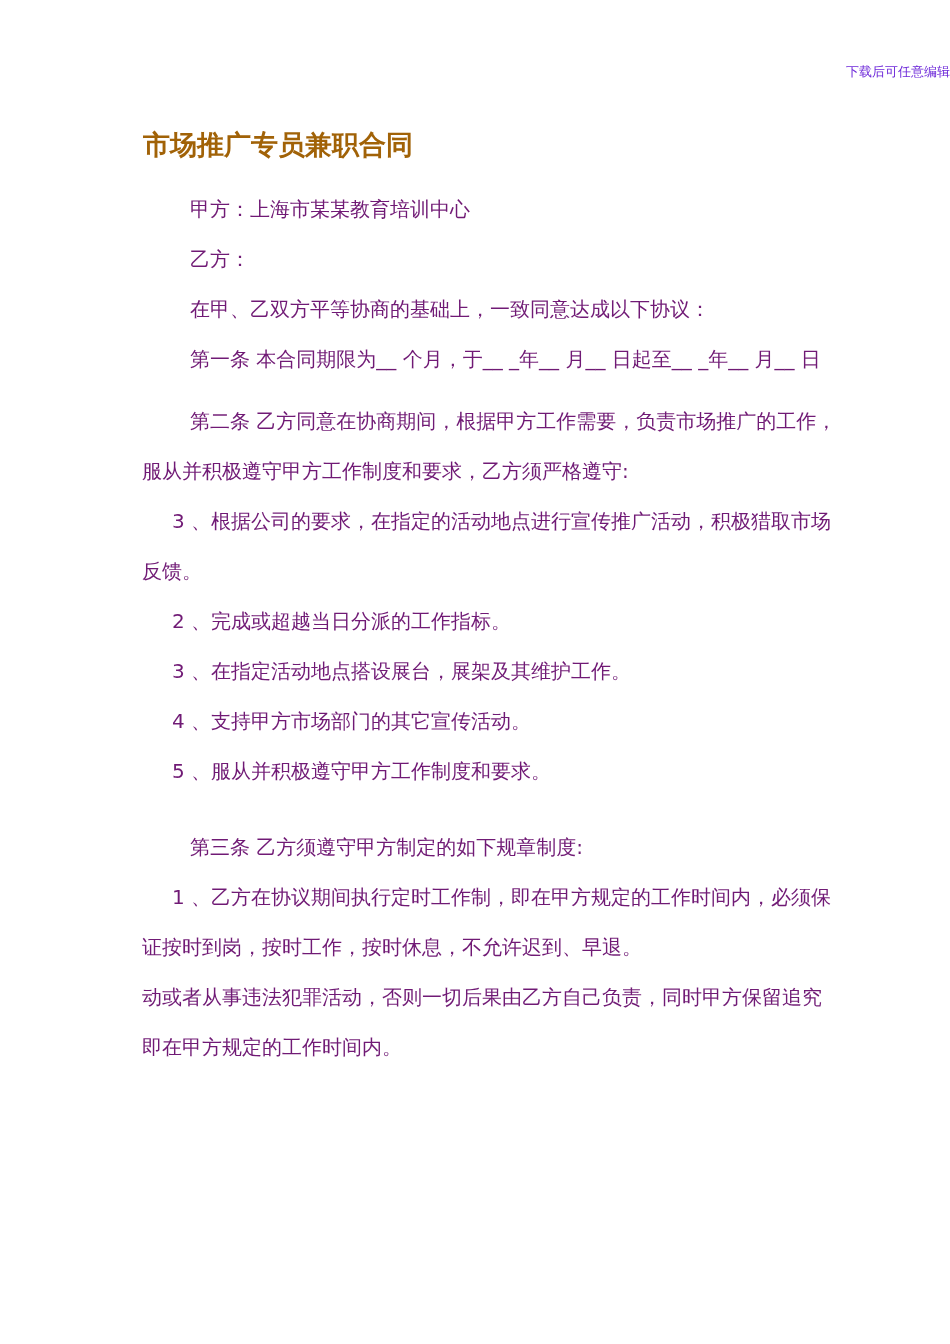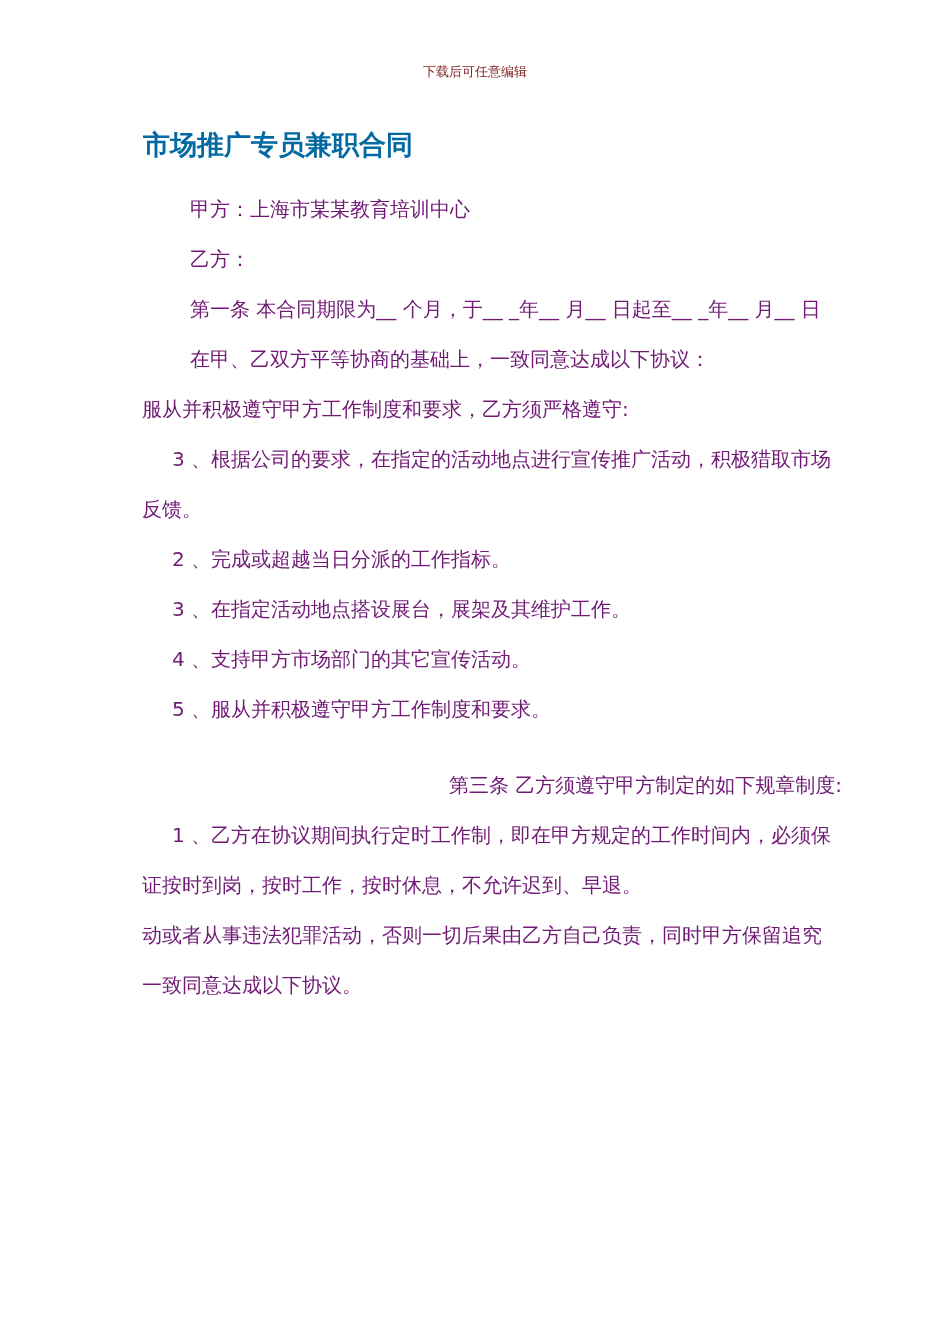--- a/index.html
+++ b/index.html
@@ -7,68 +7,69 @@
     position: relative;
     width: 950px;
     height: 1344px;
     background: #ffffff;
     color: #000000;
     font-family: "DejaVu Sans", sans-serif;
     overflow: hidden;
   }
   .watermark {
     padding-top: 64px;
-    text-align: center;
+    text-align: right;
     font-family: "DejaVu Serif", serif;
     font-size: 13px;
     line-height: 16px;
-    color: #7f1d1d;
+    color: #6d28d9;
   }
   .title {
     margin: 49px 0 8px 143px;
     font-size: 27px;
     line-height: 1.2;
     font-weight: 700;
     font-family: "DejaVu Sans", sans-serif;
-    color: #0369a1;
+    color: #a16207;
   }
   .doc {
     margin: 23px 0 0 142px;
     width: 700px;
     font-size: 20px;
     color: #701a75;
   }
   .line {
     height: 50px;
     line-height: 50px;
     white-space: nowrap;
   }
   .style-indent { padding-left: 48px; }
   .style-flush  { padding-left: 0; }
   .style-list   { padding-left: 30px; }
   .gap-sm { margin-top: 12px; }
-  .gap-lg { margin-top: 26px; text-align: right; }
+  .gap-lg { margin-top: 26px; }
 </style>
 </head>
 <body>
 
 <div class="page">
   <div class="watermark">下载后可任意编辑</div>
   <h1 class="title">市场推广专员兼职合同</h1>
   <div class="doc">
       <div class="line style-indent">甲方：上海市某某教育培训中心</div>
       <div class="line style-indent">乙方：</div>
+      <div class="line style-indent">在甲、乙双方平等协商的基础上，一致同意达成以下协议：</div>
       <div class="line style-indent">第一条 本合同期限为__ 个月，于__ _年__ 月__ 日起至__ _年__ 月__ 日</div>
-      <div class="line style-indent">在甲、乙双方平等协商的基础上，一致同意达成以下协议：</div>
+      <div class="line style-indent gap-sm">第二条 乙方同意在协商期间，根据甲方工作需要，负责市场推广的工作，</div>
       <div class="line style-flush">服从并积极遵守甲方工作制度和要求，乙方须严格遵守:</div>
       <div class="line style-list">3 、根据公司的要求，在指定的活动地点进行宣传推广活动，积极猎取市场</div>
       <div class="line style-flush">反馈。</div>
       <div class="line style-list">2 、完成或超越当日分派的工作指标。</div>
       <div class="line style-list">3 、在指定活动地点搭设展台，展架及其维护工作。</div>
       <div class="line style-list">4 、支持甲方市场部门的其它宣传活动。</div>
       <div class="line style-list">5 、服从并积极遵守甲方工作制度和要求。</div>
       <div class="line style-indent gap-lg">第三条 乙方须遵守甲方制定的如下规章制度:</div>
       <div class="line style-list">1 、乙方在协议期间执行定时工作制，即在甲方规定的工作时间内，必须保</div>
       <div class="line style-flush">证按时到岗，按时工作，按时休息，不允许迟到、早退。</div>
       <div class="line style-flush">动或者从事违法犯罪活动，否则一切后果由乙方自己负责，同时甲方保留追究</div>
-      <div class="line style-flush">一致同意达成以下协议。</div>
+      <div class="line style-flush">即在甲方规定的工作时间内。</div>
     </div>
 </div>
 
 </body></html>

